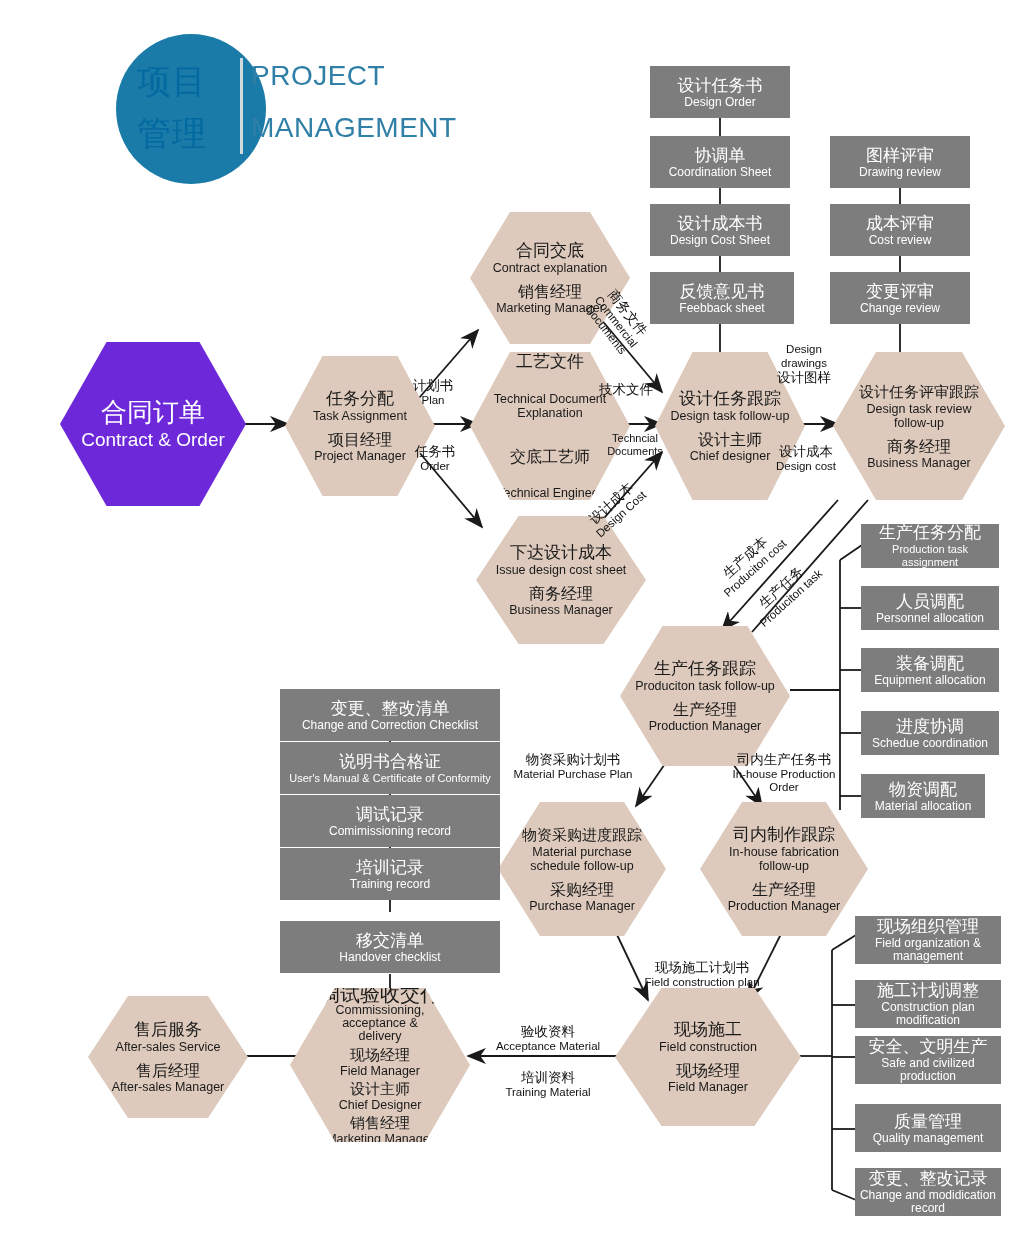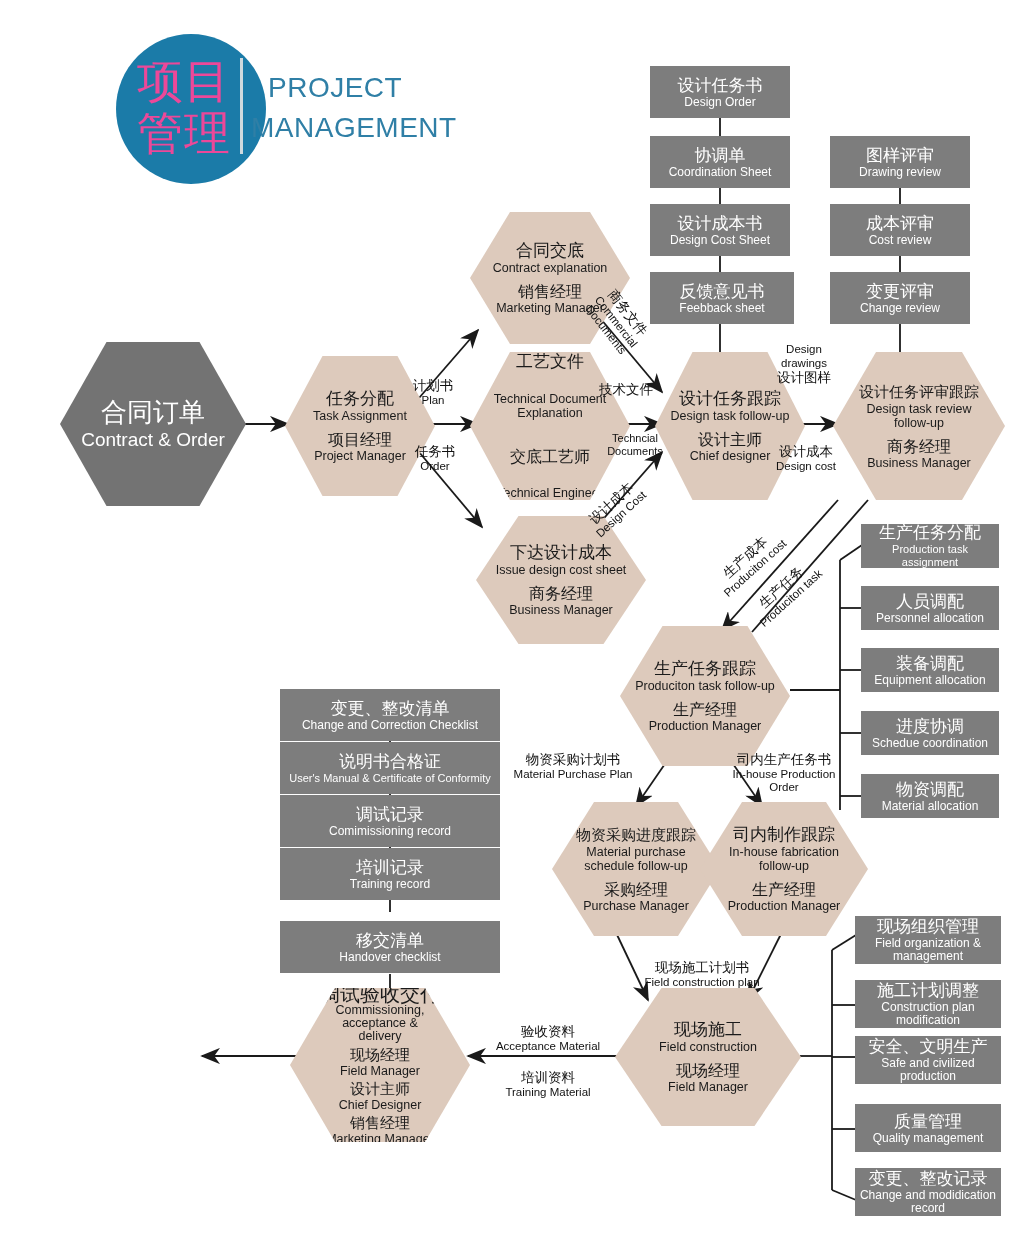--- a/index.html
+++ b/index.html
@@ -1,30 +1,30 @@
 <!DOCTYPE html>
 <html><head>
 <meta charset="utf-8">
 <style>
   html,body{margin:0;padding:0;background:#ffffff;}
   body{font-family:"Liberation Sans","DejaVu Sans",sans-serif;}
   #canvas{position:relative;width:1024px;height:1246px;background:#fff;overflow:hidden;}
 
   
   .logo-circle{position:absolute;border-radius:50%;background:#1b7ba8;}
-  .logo-cn{position:absolute;color:#ec4899;font-size:46px;line-height:50px;letter-spacing:1px;font-weight:400;}
+  .logo-cn{position:absolute;color:#0369a1;font-size:34px;line-height:50px;letter-spacing:1px;font-weight:400;}
   .logo-bar{position:absolute;background:#cfd9de;}
   .logo-en{position:absolute;color:#2f7fa6;font-size:28px;line-height:44px;letter-spacing:.5px;}
 
   
   .hex{position:absolute;background:#ddcabc;
        clip-path:polygon(25% 0%,75% 0%,100% 50%,75% 100%,25% 100%,0% 50%);
        display:flex;flex-direction:column;align-items:center;justify-content:center;
        text-align:center;color:#1a1a1a;box-sizing:border-box;}
-  .hex.teal{background:#737373;color:#ffffff;}
+  .hex.teal{background:#6d28d9;color:#ffffff;}
   .hex .t-cn{font-size:17px;line-height:20px;}
   .hex .t-en{font-size:12.5px;line-height:14px;}
   .hex .r-cn{font-size:16px;line-height:19px;margin-top:7px;}
   .hex .r-en{font-size:12.5px;line-height:14px;}
   .hex.teal .t-cn{font-size:26px;line-height:30px;}
   .hex.teal .t-en{font-size:19px;line-height:22px;margin-top:2px;}
 
   
   .gbox{position:absolute;background:#7d7d7d;color:#fff;display:flex;flex-direction:column;
         align-items:center;justify-content:center;text-align:center;box-sizing:border-box;padding:0 4px;}
@@ -114,21 +114,21 @@
       <line x1="832" y1="1057" x2="856" y2="1057"></line>
       <line x1="832" y1="1129" x2="856" y2="1129"></line>
       <line x1="832" y1="1190" x2="856" y2="1200"></line>
     </g>
   </svg>
 
   <div class="logo-circle" style="left:116px;top:34px;width:150px;height:150px;"></div>
   <div class="logo-cn" style="left:137px;top:56px;">项目</div>
   <div class="logo-cn" style="left:137px;top:108px;">管理</div>
   <div class="logo-bar" style="left:240px;top:58px;width:3px;height:96px;"></div>
-  <div class="logo-en" style="left:251px;top:66px;margin-left:17px;">PROJECT</div>
+  <div class="logo-en" style="left:251px;top:54px;">PROJECT</div>
   <div class="logo-en" style="left:251px;top:106px;">MANAGEMENT</div>
 
   <div class="gbox" style="left:650px;top:66px;width:140px;height:52px;">
     <span class="b-cn">设计任务书</span>
     <span class="b-en">Design Order</span>
   </div>
   <div class="gbox" style="left:650px;top:136px;width:140px;height:52px;">
     <span class="b-cn">协调单</span>
     <span class="b-en">Coordination Sheet</span>
   </div>
@@ -201,21 +201,21 @@
     <span class="r-en">Business Manager</span>
   </div>
 
   <div class="hex" style="left:620px;top:626px;width:170px;height:140px;align-items:center;">
     <span class="t-cn">生产任务跟踪</span>
     <span class="t-en">Produciton task follow-up</span>
     <span class="r-cn">生产经理</span>
     <span class="r-en">Production Manager</span>
   </div>
 
-  <div class="hex" style="left:552px;top:802px;width:168px;height:134px;">
+  <div class="hex" style="left:498px;top:802px;width:168px;height:134px;">
     <span class="t-cn" style="font-size:15px;">物资采购进度跟踪</span>
     <span class="t-en" style="max-width:112px;">Material purchase schedule follow-up</span>
     <span class="r-cn">采购经理</span>
     <span class="r-en">Purchase Manager</span>
   </div>
 
   <div class="hex" style="left:700px;top:802px;width:168px;height:134px;">
     <span class="t-cn">司内制作跟踪</span>
     <span class="t-en" style="max-width:112px;">In-house fabrication follow-up</span>
     <span class="r-cn">生产经理</span>
@@ -233,38 +233,44 @@
     <span class="t-cn" style="font-size:20px;">调试验收交付</span>
     <span class="t-en" style="max-width:120px;line-height:13px;">Commissioning, acceptance &amp; delivery</span>
     <span class="r-cn" style="margin-top:2px;font-size:15px;">现场经理</span>
     <span class="r-en">Field Manager</span>
     <span class="r-cn" style="margin-top:1px;font-size:15px;">设计主师</span>
     <span class="r-en">Chief Designer</span>
     <span class="r-cn" style="margin-top:1px;font-size:15px;">销售经理</span>
     <span class="r-en">Marketing Manager</span>
   </div>
 
+  <div class="hex" style="left:88px;top:996px;width:160px;height:122px;">
+    <span class="t-cn">售后服务</span>
+    <span class="t-en">After-sales Service</span>
+    <span class="r-cn">售后经理</span>
+    <span class="r-en">After-sales Manager</span>
+  </div>
 
   <div class="gbox" style="left:861px;top:524px;width:138px;height:44px;">
     <span class="b-cn">生产任务分配</span>
     <span class="b-en" style="font-size:11px;">Production task assignment</span>
   </div>
   <div class="gbox" style="left:861px;top:586px;width:138px;height:44px;">
     <span class="b-cn">人员调配</span>
     <span class="b-en">Personnel allocation</span>
   </div>
   <div class="gbox" style="left:861px;top:648px;width:138px;height:44px;">
     <span class="b-cn">装备调配</span>
     <span class="b-en">Equipment allocation</span>
   </div>
   <div class="gbox" style="left:861px;top:711px;width:138px;height:44px;">
     <span class="b-cn">进度协调</span>
     <span class="b-en">Schedue coordination</span>
   </div>
-  <div class="gbox" style="left:861px;top:774px;width:138px;height:44px;">
+  <div class="gbox" style="left:861px;top:774px;width:124px;height:44px;">
     <span class="b-cn">物资调配</span>
     <span class="b-en">Material allocation</span>
   </div>
 
   <div class="gbox" style="left:280px;top:689px;width:220px;height:52px;">
     <span class="b-cn">变更、整改清单</span>
     <span class="b-en">Change and Correction Checklist</span>
   </div>
   <div class="gbox" style="left:280px;top:742px;width:220px;height:52px;justify-content:center;">
     <span class="b-cn">说明书合格证</span>

